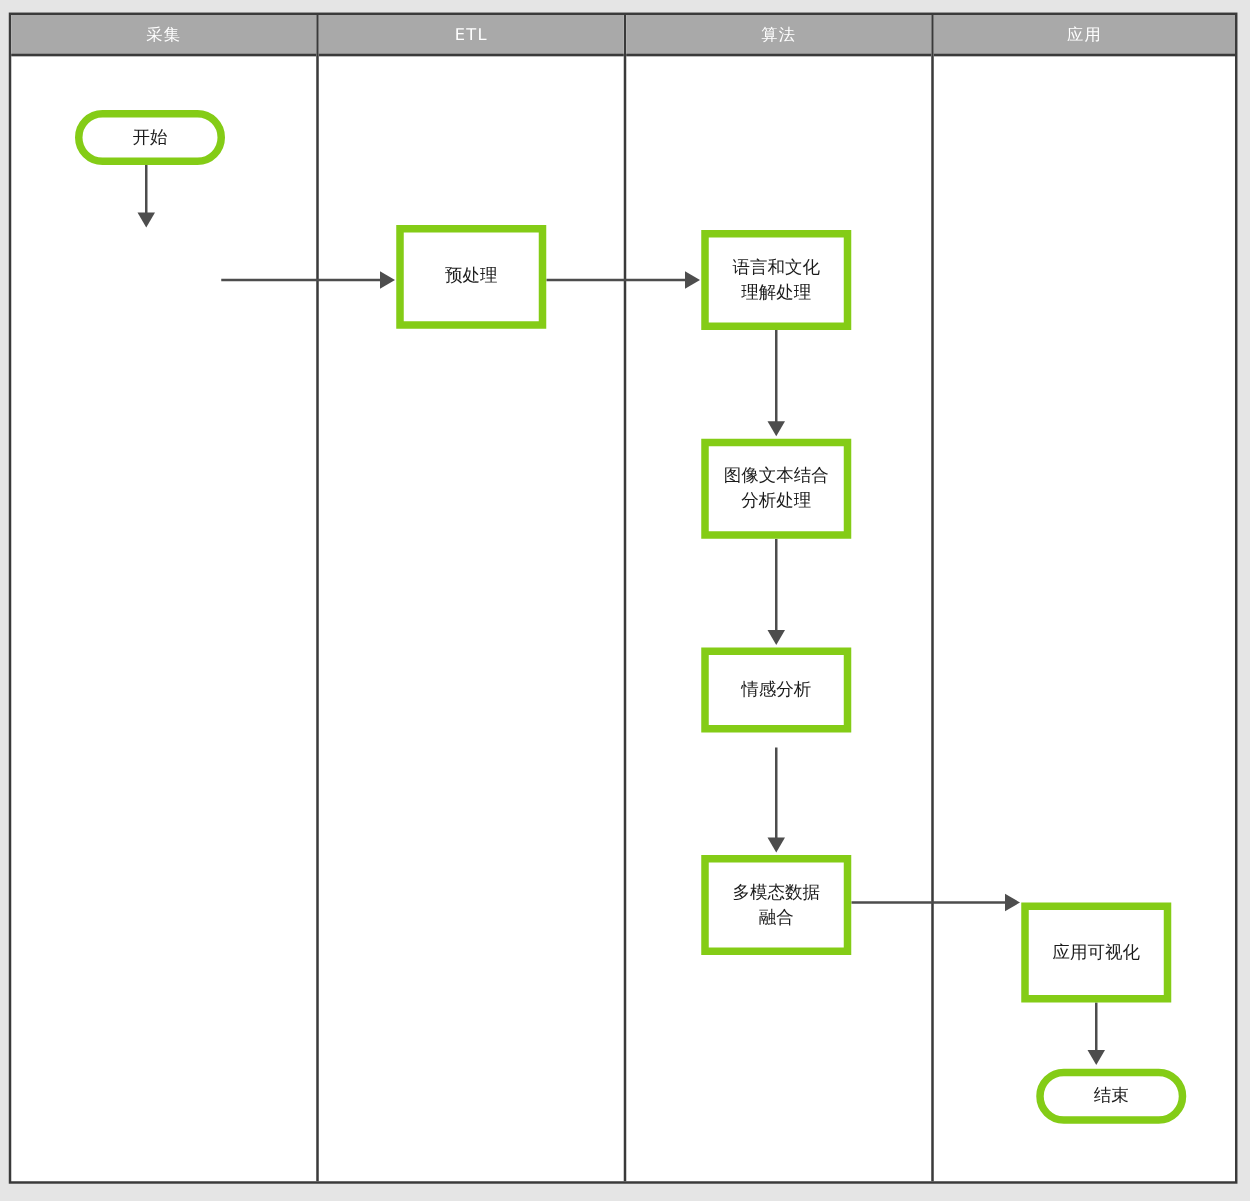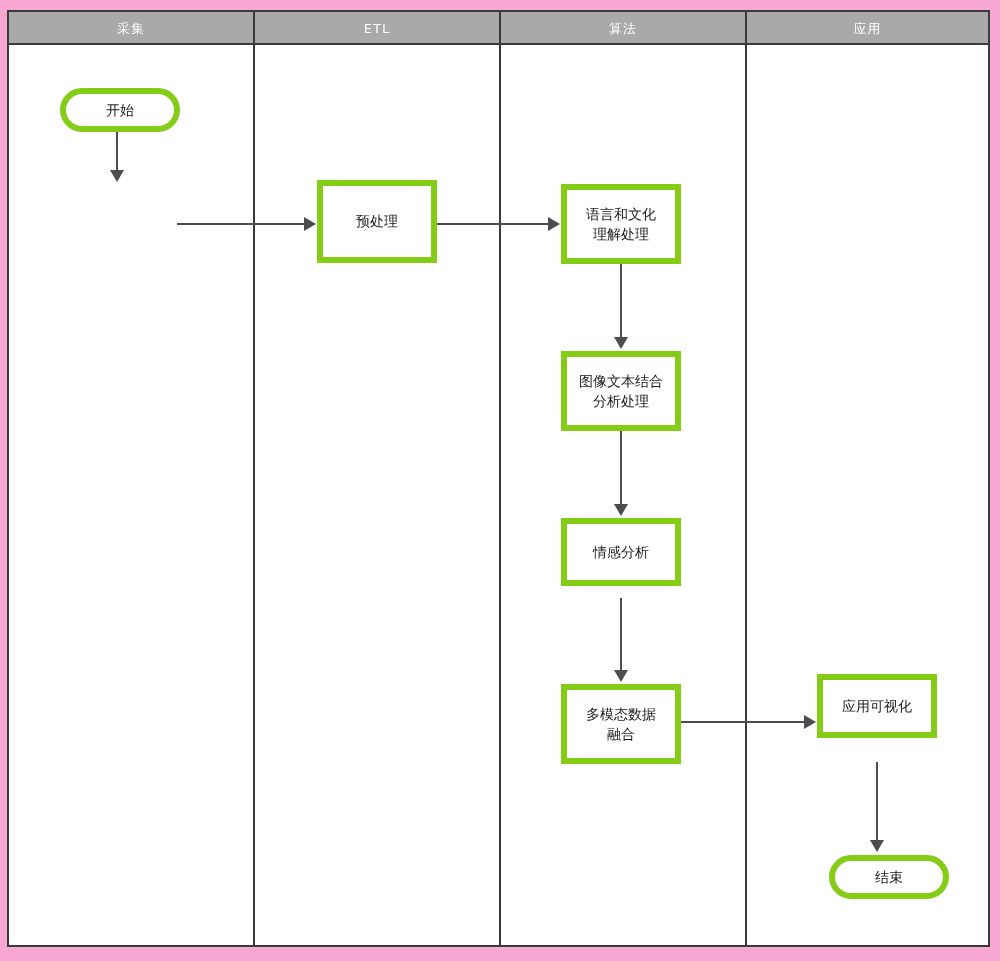--- a/index.html
+++ b/index.html
@@ -10,21 +10,21 @@
   body {
     width: 1000px;
     height: 961px;
     font-family: "DejaVu Sans", "Liberation Sans", sans-serif;
     overflow: hidden;
   }
   #canvas {
     position: relative;
     width: 1000px;
     height: 961px;
-    background: #f9a8d4;
+    background: #e5e5e5;
   }
   
   .lane-frame {
     position: absolute;
     left: 7px;
     top: 10px;
     width: 983px;
     height: 937px;
     box-sizing: border-box;
     border: 2px solid #3a3a3a;
@@ -162,17 +162,17 @@
 分析处理</div>
 
   <div class="node" style="left:561px; top:184px; width:120px; height:80px;">语言和文化
 理解处理</div>
 
   <div class="node" style="left:561px; top:518px; width:120px; height:68px;">情感分析</div>
 
   <div class="node" style="left:561px; top:684px; width:120px; height:80px;">多模态数据
 融合</div>
 
-  <div class="node" style="left:817px; top:674px; width:120px; height:64px;">应用可视化</div>
+  <div class="node" style="left:817px; top:722px; width:120px; height:80px;">应用可视化</div>
 
   <div class="node terminator" style="left:829px; top:855px; width:120px; height:44px;">结束</div>
 
 </div>
 
 </body></html>

